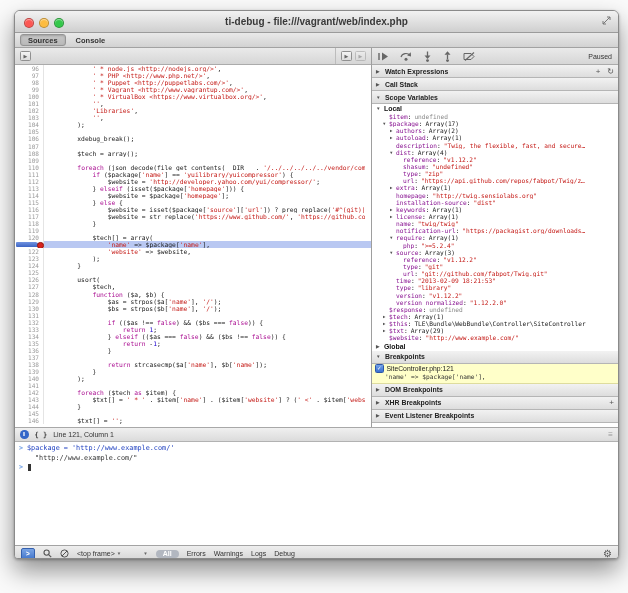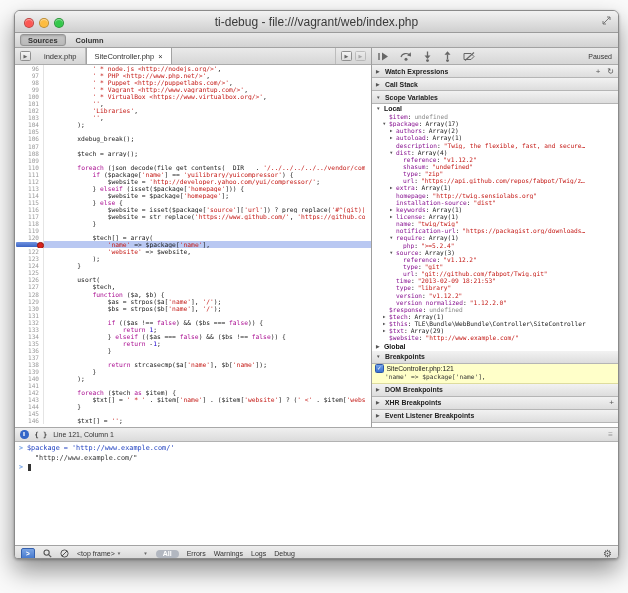--- a/index.html
+++ b/index.html
@@ -2,21 +2,21 @@
 <html style="--accent-blue: #3467c8; --string-red: #c41a16; --keyword-purple: #aa0d91; --number-blue: #1c00cf; --propname-purple: #881391; --exec-line: #b9c8f2; --exec-tag: #3c64c4; --exec-tag-light: #7193e0; --bp-red: #d6231f; --bp-yellow: #ffffc9; --prompt-blue: #74a2e6; --command-blue: #1d3fc0; --light-red: #fc5753; --light-yellow: #fdbc40; --light-green: #34c84a;"><head>
 <meta charset="utf-8">
 <style>
   html,body{margin:0;padding:0;width:628px;height:593px;background:#fafafa;overflow:hidden;
     font-family:"Liberation Sans",sans-serif;-webkit-font-smoothing:antialiased;}
   .win{position:absolute;left:14px;top:10px;width:603px;height:547px;background:#fff;
     border:1px solid #8a8a8a;border-radius:6px 6px 4px 4px;overflow:hidden;
     box-shadow:0 12px 24px rgba(0,0,0,.42),0 1px 3px rgba(0,0,0,.3);}
   
   .titlebar{height:21px;background:linear-gradient(#f2f2f2,#cfcfcf);border-bottom:1px solid #9b9b9b;
-    position:relative;display:flex;align-items:center;justify-content:center;font-size:12px;color:#393939;}
+    position:relative;display:flex;align-items:center;justify-content:center;font-size:10px;color:#393939;font-weight:bold;}
   .lights{position:absolute;left:9px;top:6.5px;display:flex;gap:5px;}
   .light{width:8px;height:8px;border-radius:50%;border:0.5px solid rgba(0,0,0,.25);box-shadow:inset 0 1px 1px rgba(255,255,255,.5);}
   .resize-glyph{position:absolute;right:7px;top:5px;color:#777;}
   
   .ptabs{height:14px;background:linear-gradient(#e9e9e9,#d2d2d2);border-bottom:1px solid #a2a2a2;
     display:flex;align-items:center;padding-left:5px;gap:3px;font-size:7.5px;color:#333;font-weight:bold;}
   .ptab{padding:0.5px 7px;border-radius:3px;}
   .ptab.active{background:linear-gradient(#c6c6c6,#b9b9b9);border:1px solid #949494;box-shadow:inset 0 1px 2px rgba(0,0,0,.18);}
   
   .content{display:flex;height:379px;}
@@ -107,39 +107,30 @@
     <span>ti-debug - file:///vagrant/web/index.php</span>
     <span class="resize-glyph">
       <svg width="9" height="9" viewBox="0 0 9 9">
           <path d="M1,8 L8,1 M1,5 L1,8 L4,8 M8,4 L8,1 L5,1" stroke="#777" stroke-width="1" fill="none"></path>
         </svg>
     </span>
   </div>
 
   <div class="ptabs" id="panel-tabs">
       <div class="ptab active">Sources</div>
-      <div class="ptab">Column</div>
+      <div class="ptab">Console</div>
     </div>
 
   <div class="content">
 
     <div class="leftcol">
       <div class="tabbar">
         <div class="navtoggle">
           <div class="sqicon">▶</div>
         </div>
-        <div id="file-tabs" style="display:flex;">
-            <div class="ftab">
-              <span>index.php</span>
-            </div>
-            <div class="ftab active">
-              <span>SiteController.php</span>
-              <span>×</span>
-            </div>
-          </div>
         <div class="tabspacer"></div>
         <div class="minitoggles">
           <div class="sqicon">▶</div>
           <div class="sqicon" style="opacity:.45">▶</div>
         </div>
       </div>
       <div class="editor" id="editor">
           <div class="line"><div class="gut">96</div><div class="src"><span>            </span><span class="s">' * node.js &lt;http://nodejs.org/&gt;'</span><span>,</span></div></div>
           <div class="line"><div class="gut">97</div><div class="src"><span>            </span><span class="s">' * PHP &lt;http://www.php.net/&gt;'</span><span>,</span></div></div>
           <div class="line"><div class="gut">98</div><div class="src"><span>            </span><span class="s">' * Puppet &lt;http://puppetlabs.com/&gt;'</span><span>,</span></div></div>

